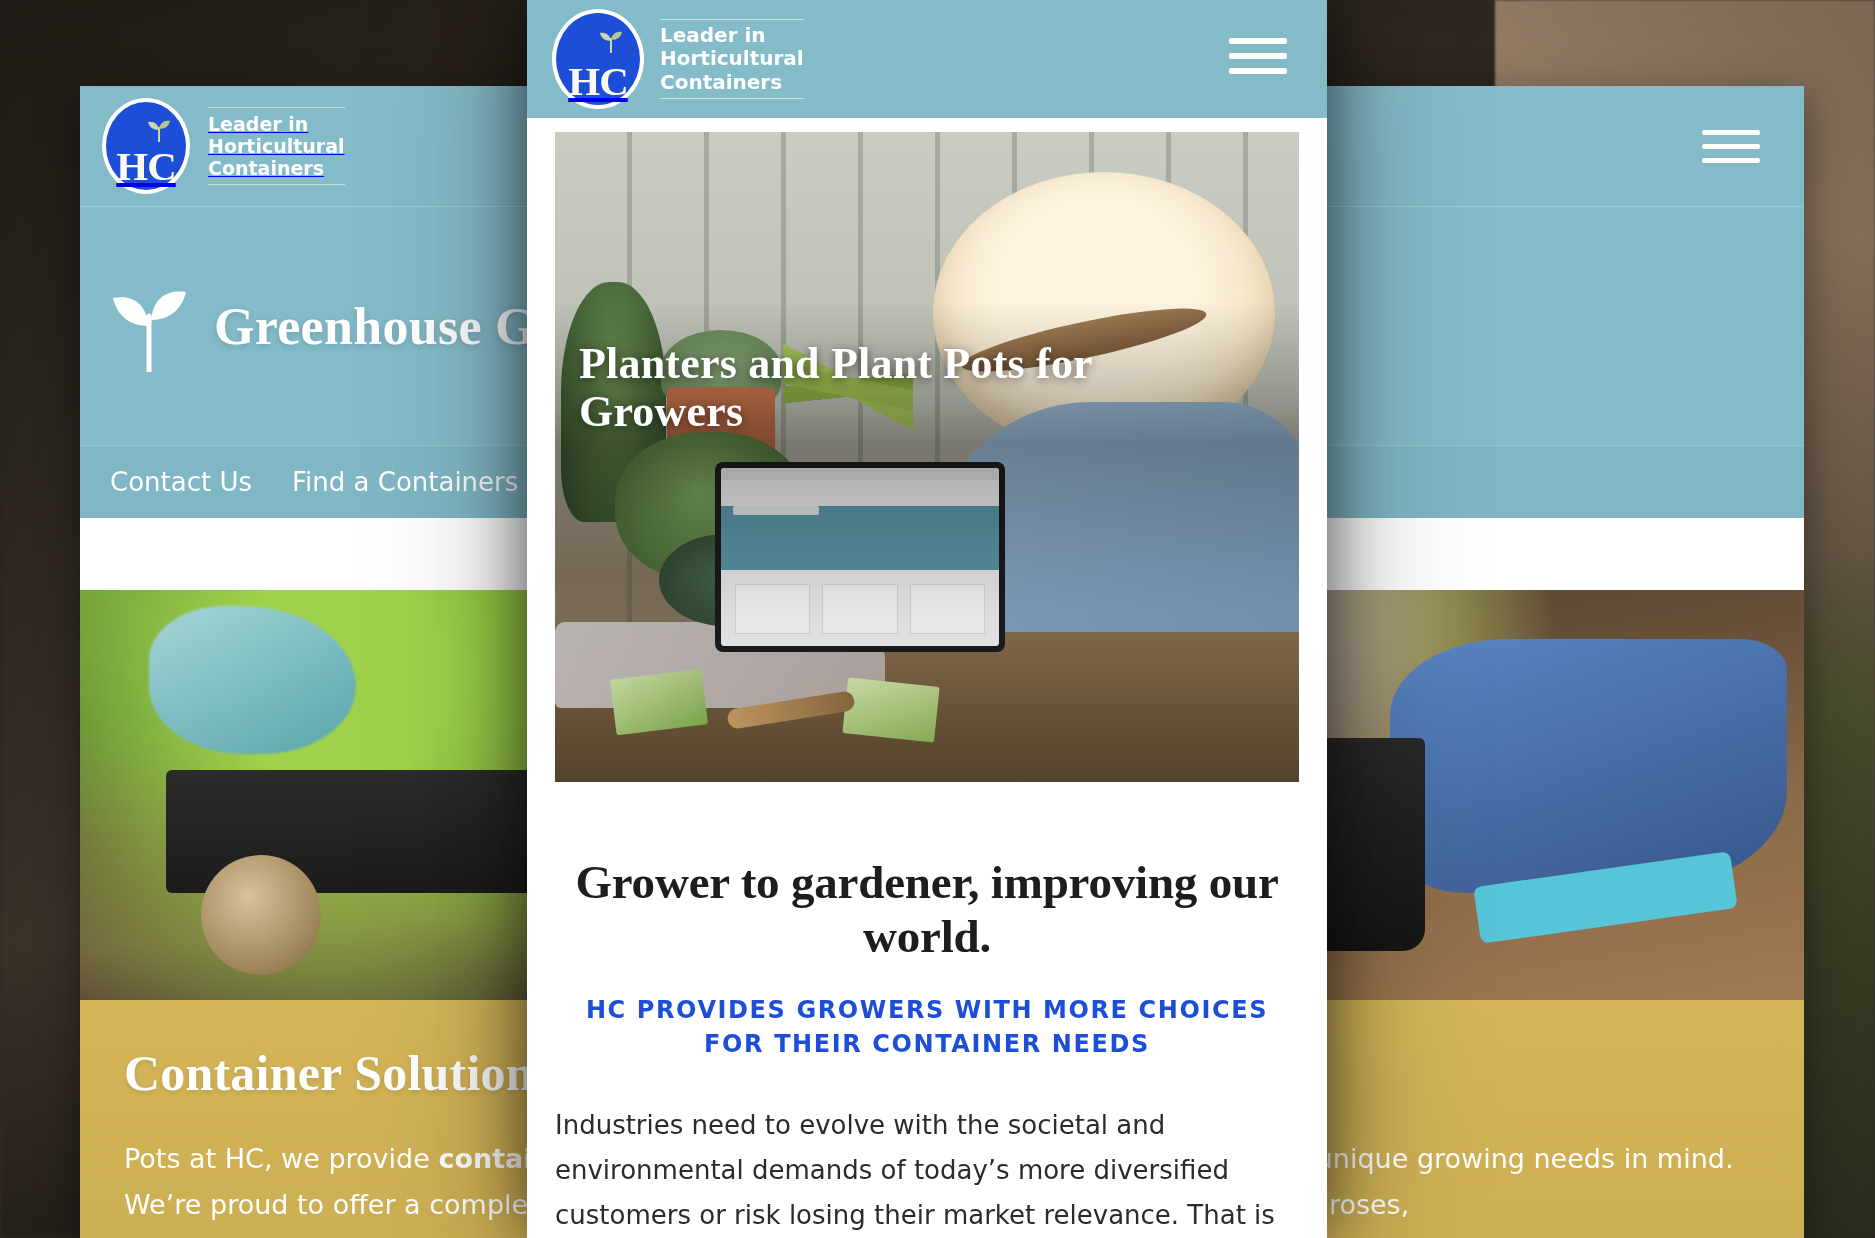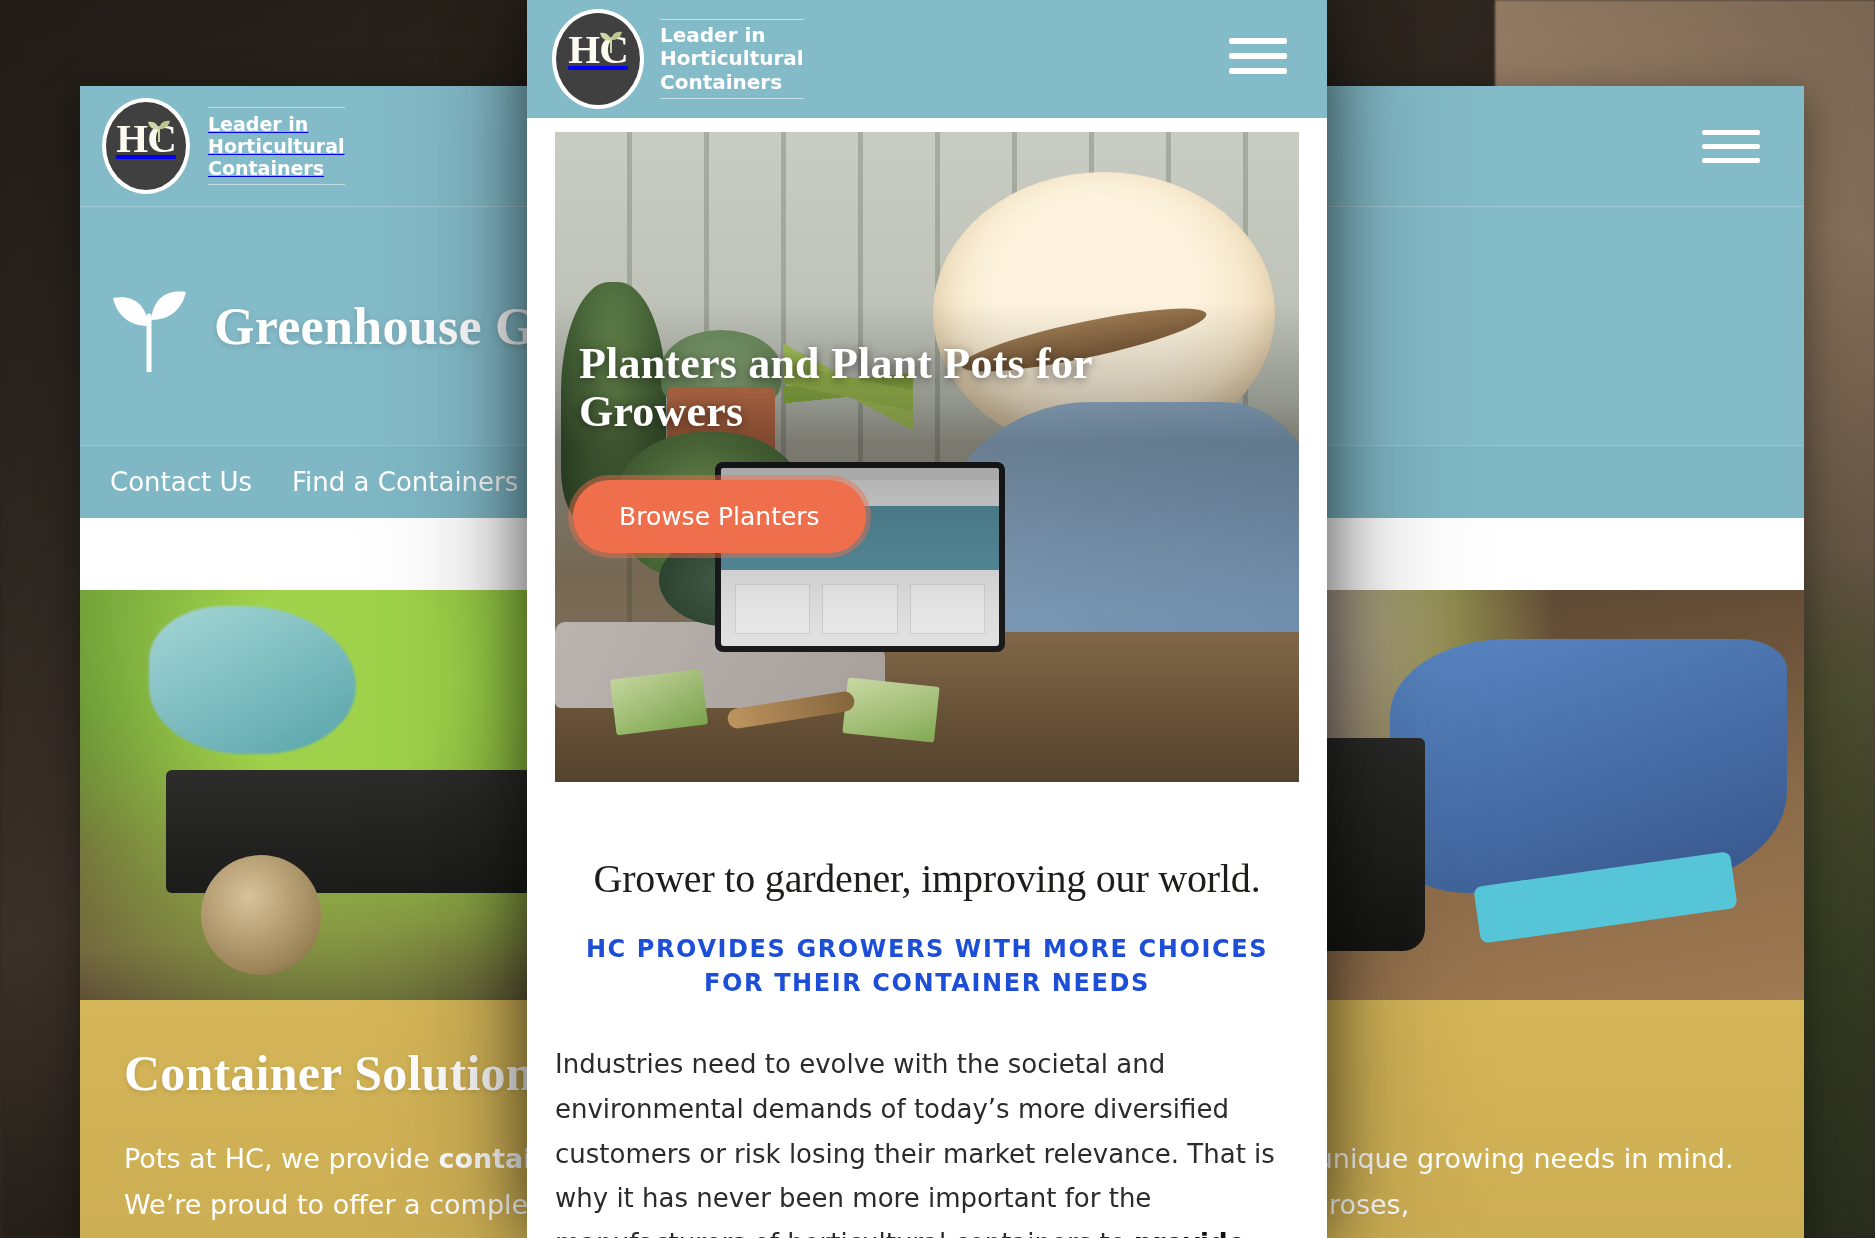--- a/index.html
+++ b/index.html
@@ -48,22 +48,22 @@
     box-shadow:0 12px 40px rgba(0,0,0,.45);
     overflow:hidden;
   }
   .dl-header {
     height:121px; background:#84bbc9; position:relative;
     border-bottom:1px solid rgba(255,255,255,.22);
   }
   .dl-logo { position:absolute; left:22px; top:12px; display:flex; align-items:center; gap:18px; }
   .logo-badge {
     width:88px; height:96px; border-radius:50%;
-    background:#404040; border:4px solid #ffffff;
-    display:flex; align-items:flex-start; justify-content:center;
+    background:#1d4ed8; border:4px solid #ffffff;
+    display:flex; align-items:flex-end; justify-content:center;
     position:relative; flex:none;
   }
   .logo-badge .hc {
     color:#fdfaf2; font-family:"Liberation Serif", serif; font-weight:700;
     font-size:41px; letter-spacing:-1px; margin-top:12px;
   }
   .logo-badge .sprout {
     position:absolute; top:16px; left:50%; transform:translateX(-2px);
   }
   .logo-tag {
@@ -275,22 +275,22 @@
   .fg-cta {
     position:absolute; left:18px; top:348px;
     background:#ef6f4d; color:#fff; border:none;
     border-radius:40px; padding:22px 46px; font-size:25px;
     font-family:"DejaVu Sans", sans-serif; cursor:pointer;
     box-shadow:0 0 0 5px rgba(239,111,77,.45);
   }
 
   .fg-body { padding:60px 28px 0 28px; }
   .fg-body h2 {
-    text-align:center; font-family:"Liberation Serif", serif; font-weight:400;
-    font-size:40px; color:#1d1d1b; letter-spacing:-.2px;
+    text-align:center; font-family:"Liberation Serif", serif; font-weight:700;
+    font-size:47px; color:#1d1d1b; letter-spacing:-.2px;
   }
   .fg-body h3 {
     text-align:center; margin-top:30px; color:#1d4ed8;
     font-size:24px; letter-spacing:1.6px; line-height:1.42; font-weight:600;
     font-family:"DejaVu Sans", sans-serif;
   }
   .fg-body p {
     margin-top:42px; font-size:26px; line-height:1.72; color:#2b2b2b;
     font-family:"DejaVu Sans", sans-serif;
   }
@@ -417,21 +417,20 @@
           <u></u>
         </div>
 
       </div>
     </div>
     <div class="seed1"></div>
     <div class="seed2"></div>
     <div class="trowel"></div>
     <div class="fg-hero-shade"></div>
     <h1>Planters and Plant Pots for Growers</h1>
-    <button class="fg-cta">Browse Planters</button>
   </div>
 
   <div class="fg-body">
     <h2>Grower to gardener, improving our world.</h2>
     <h3>HC PROVIDES GROWERS WITH MORE CHOICES FOR THEIR CONTAINER NEEDS</h3>
     <p><span>Industries need to evolve with the societal and environmental demands of today’s more diversified customers or risk losing their market relevance. That is why it has never been more important for the manufacturers of horticultural containers to </span><b>provide growers with planter and pot choices and alternatives that are purposeful, on-trend, and mindful of our planet</b></p>
   </div>
 </div>
 
 </body></html>

